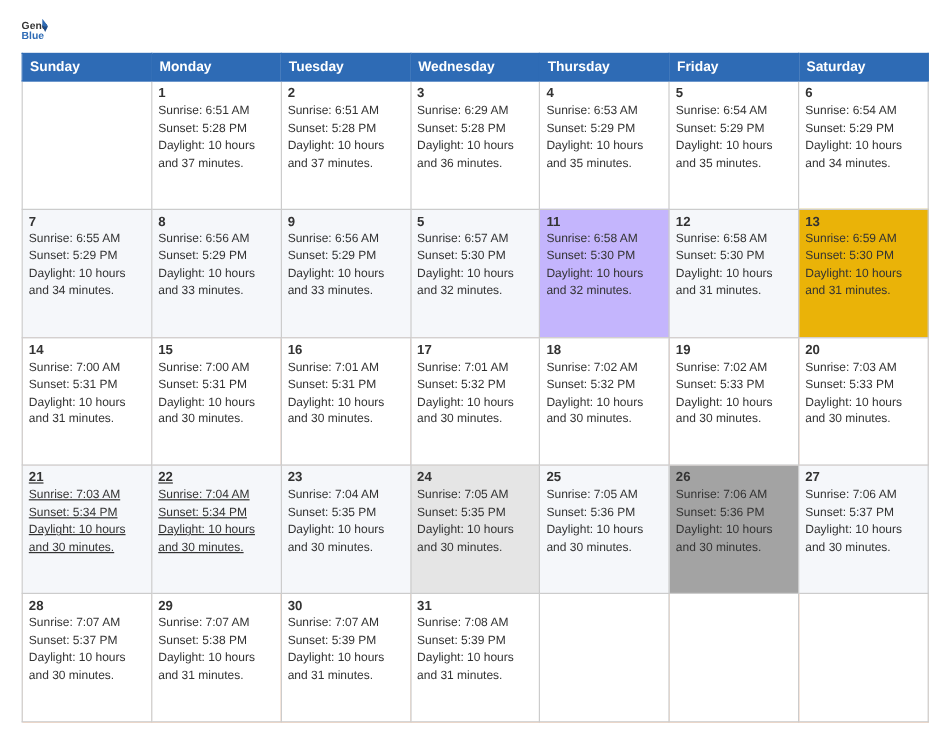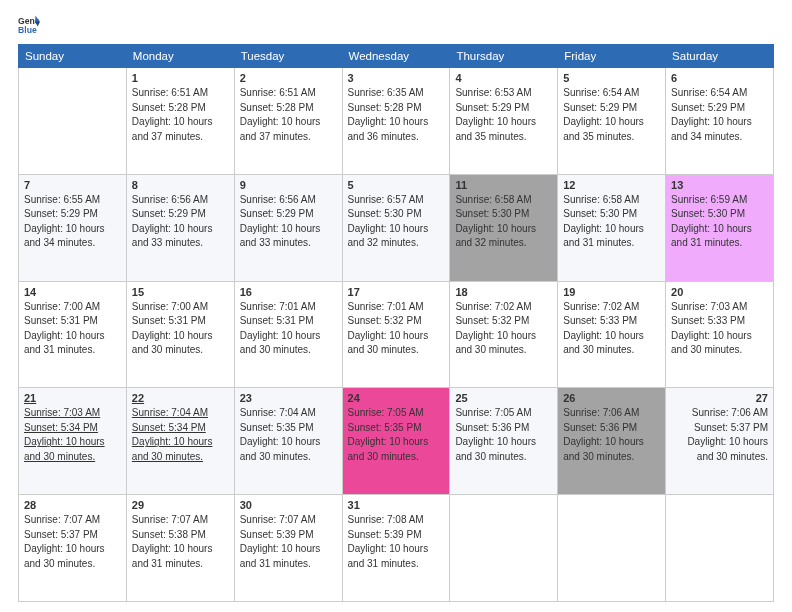--- a/index.html
+++ b/index.html
@@ -47,21 +47,21 @@
     }
     .calendar {
       width: 100%;
       border-collapse: collapse;
       flex: 1;
     }
     .calendar th {
       background: #2e6bb5;
       color: #fff;
       font-size: 11.5px;
-      font-weight: normal;
+      font-weight: bold;
       text-align: left;
       padding: 5px 6px;
       border: 1px solid #2e6bb5;
     }
     .calendar td {
       border: 1px solid #ccc;
       vertical-align: top;
       padding: 4px 5px;
       width: calc(100% / 7);
       font-size: 9.5px;
@@ -141,21 +141,21 @@
             <div class="day-info">
               <div>Sunrise: 6:51 AM</div>
               <div>Sunset: 5:28 PM</div>
               <div>Daylight: 10 hours</div>
               <div>and 37 minutes.</div>
             </div>
           </td>
           <td>
             <span class="day-num">3</span>
             <div class="day-info">
-              <div>Sunrise: 6:35 AM</div>
+              <div>Sunrise: 6:29 AM</div>
               <div>Sunset: 5:28 PM</div>
               <div>Daylight: 10 hours</div>
               <div>and 36 minutes.</div>
             </div>
           </td>
           <td>
             <span class="day-num">4</span>
             <div class="day-info">
               <div>Sunrise: 6:53 AM</div>
               <div>Sunset: 5:29 PM</div>
@@ -212,39 +212,39 @@
           </td>
           <td style="background: rgb(245, 247, 250);">
             <span class="day-num">5</span>
             <div class="day-info">
               <div>Sunrise: 6:57 AM</div>
               <div>Sunset: 5:30 PM</div>
               <div>Daylight: 10 hours</div>
               <div>and 32 minutes.</div>
             </div>
           </td>
-          <td style="background: #a3a3a3;">
+          <td style="background: #c4b5fd;">
             <span class="day-num">11</span>
             <div class="day-info">
               <div>Sunrise: 6:58 AM</div>
               <div>Sunset: 5:30 PM</div>
               <div>Daylight: 10 hours</div>
               <div>and 32 minutes.</div>
             </div>
           </td>
           <td style="background: rgb(245, 247, 250);">
             <span class="day-num">12</span>
             <div class="day-info">
               <div>Sunrise: 6:58 AM</div>
               <div>Sunset: 5:30 PM</div>
               <div>Daylight: 10 hours</div>
               <div>and 31 minutes.</div>
             </div>
           </td>
-          <td style="background: #f0abfc; margin-left: 14px;">
+          <td style="background: #eab308; margin-left: 14px;">
             <span class="day-num">13</span>
             <div class="day-info">
               <div>Sunrise: 6:59 AM</div>
               <div>Sunset: 5:30 PM</div>
               <div>Daylight: 10 hours</div>
               <div>and 31 minutes.</div>
             </div>
           </td>
         </tr>
         <tr style="background: #c2410c;">
@@ -333,21 +333,21 @@
           </td>
           <td style="background: rgb(245, 247, 250);">
             <span class="day-num">23</span>
             <div class="day-info">
               <div>Sunrise: 7:04 AM</div>
               <div>Sunset: 5:35 PM</div>
               <div>Daylight: 10 hours</div>
               <div>and 30 minutes.</div>
             </div>
           </td>
-          <td style="background: #ec4899;">
+          <td style="background: #e5e5e5;">
             <span class="day-num">24</span>
             <div class="day-info">
               <div>Sunrise: 7:05 AM</div>
               <div>Sunset: 5:35 PM</div>
               <div>Daylight: 10 hours</div>
               <div>and 30 minutes.</div>
             </div>
           </td>
           <td style="background: rgb(245, 247, 250);">
             <span class="day-num">25</span>
@@ -360,21 +360,21 @@
           </td>
           <td style="background: #a3a3a3;">
             <span class="day-num">26</span>
             <div class="day-info">
               <div>Sunrise: 7:06 AM</div>
               <div>Sunset: 5:36 PM</div>
               <div>Daylight: 10 hours</div>
               <div>and 30 minutes.</div>
             </div>
           </td>
-          <td style="background: rgb(245, 247, 250); text-align: right;">
+          <td style="background: rgb(245, 247, 250);">
             <span class="day-num">27</span>
             <div class="day-info">
               <div>Sunrise: 7:06 AM</div>
               <div>Sunset: 5:37 PM</div>
               <div>Daylight: 10 hours</div>
               <div>and 30 minutes.</div>
             </div>
           </td>
         </tr>
         <tr style="background: #f97316;">

